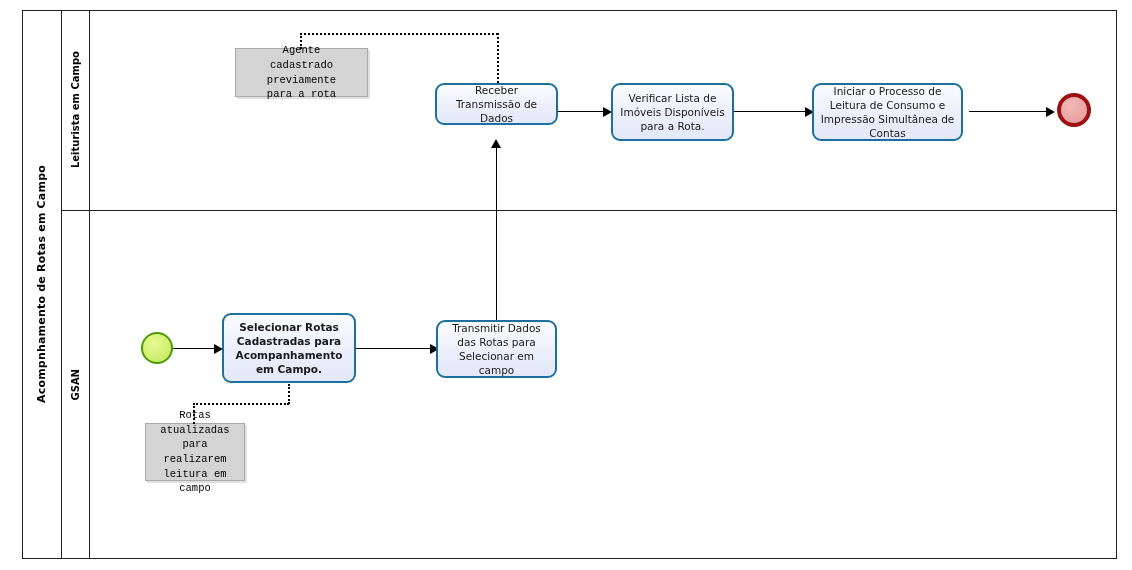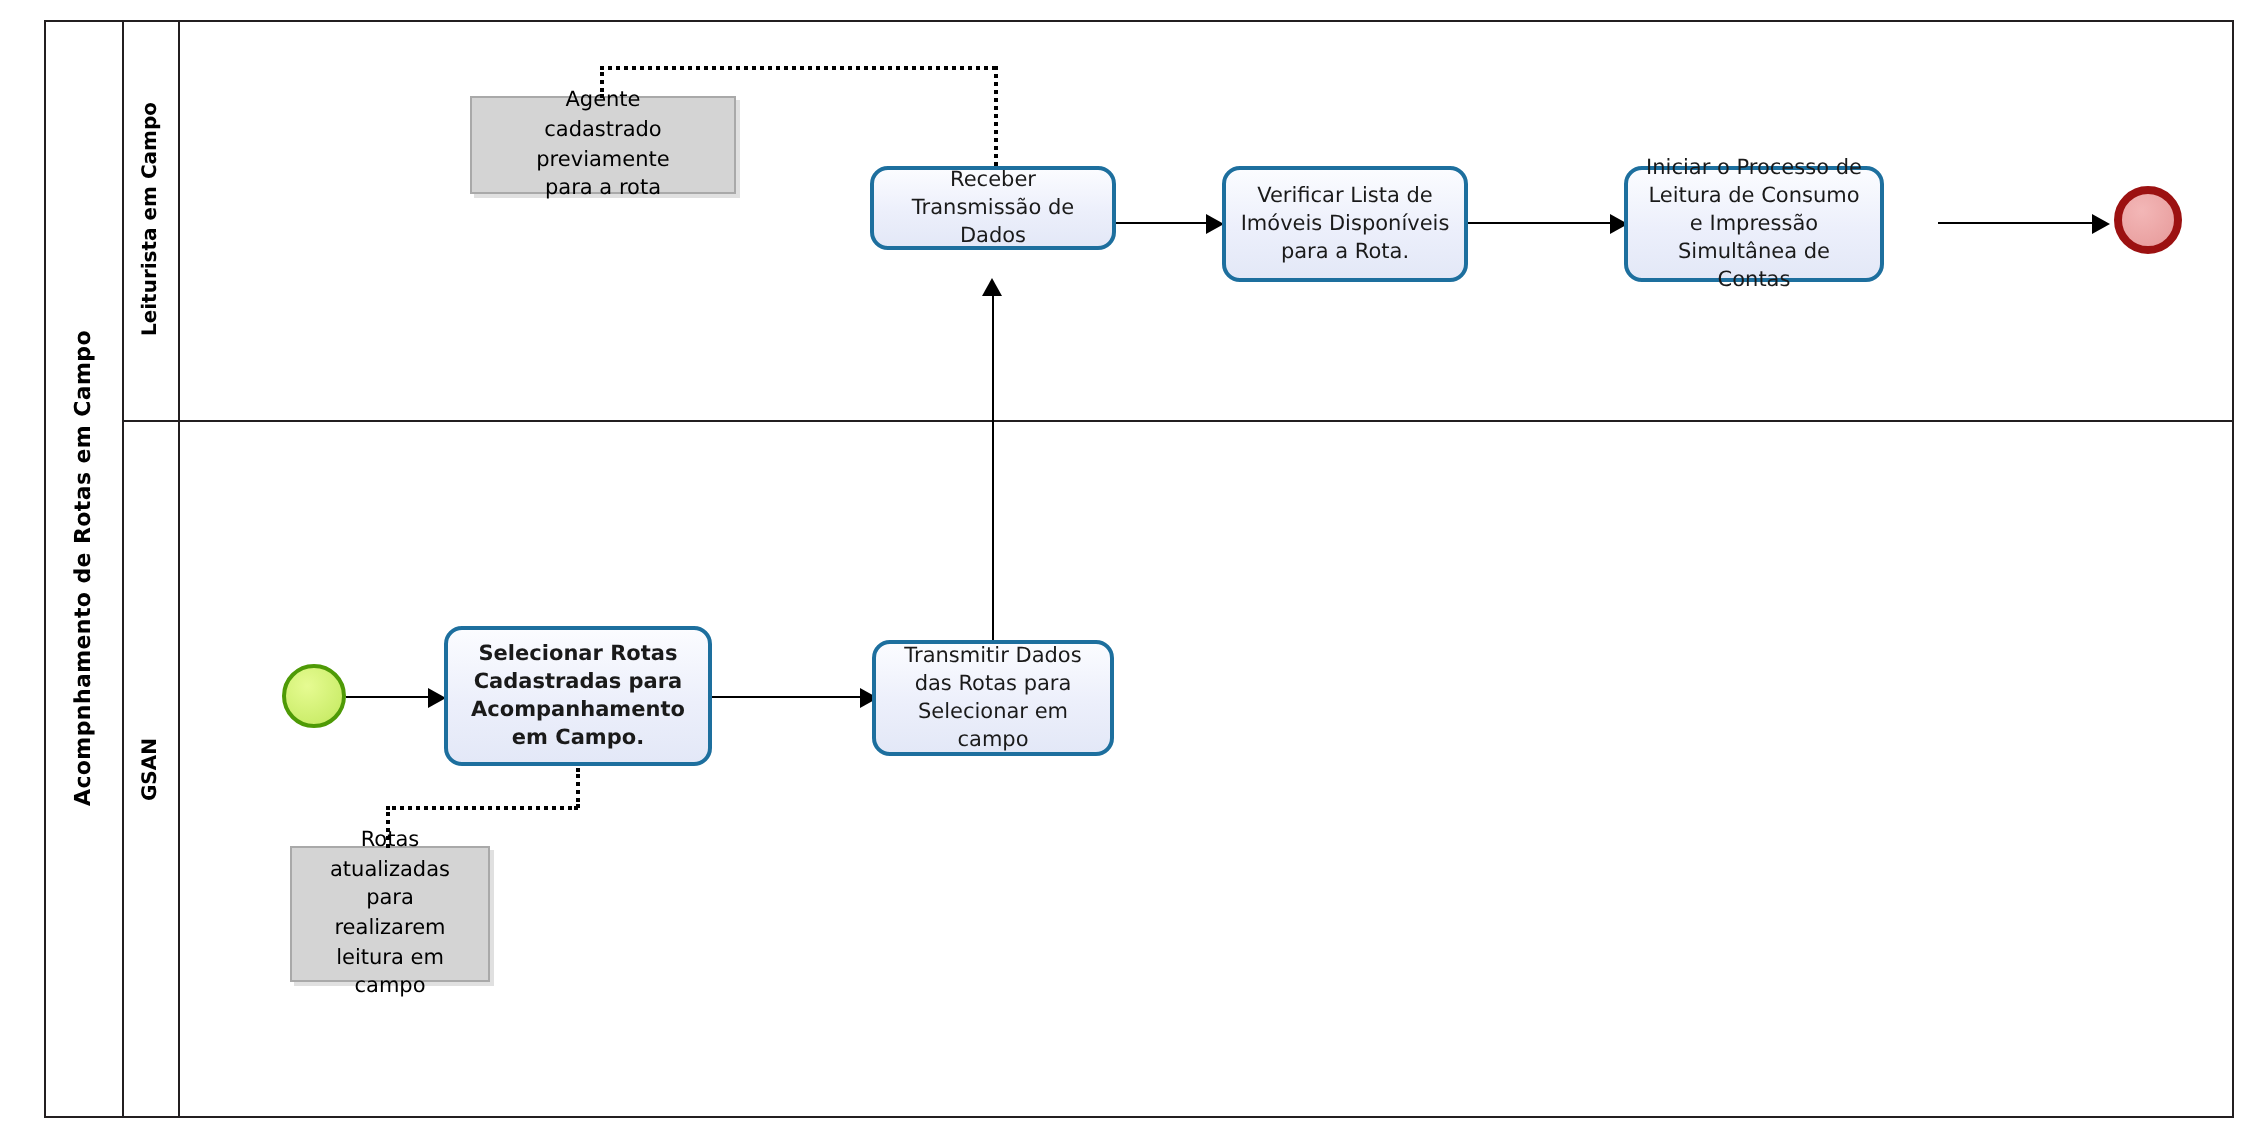--- a/index.html
+++ b/index.html
@@ -36,21 +36,21 @@
         background:linear-gradient(to bottom,#fbfcff 0%,#eceffb 55%,#e3e8f7 100%);
         display:flex;align-items:center;justify-content:center;
         text-align:center;color:#1a1a1a;font-size:10.5px;line-height:1.35;
         padding:3px 6px;}
 
   
   .note{position:absolute;box-sizing:border-box;
         background:#d4d4d4;border:1px solid #a9a9a9;
         display:flex;align-items:center;justify-content:center;
         text-align:center;color:#000;font-size:10.5px;line-height:1.4;
-        padding:3px 22px;box-shadow:2px 2px 0 rgba(0,0,0,.12);}
+        padding:3px 22px;box-shadow:2px 2px 0 rgba(0,0,0,.12);font-family:Liberation Mono, monospace;}
 
   
   .event{position:absolute;border-radius:50%;box-sizing:border-box;}
   #start-event{left:141px;top:332px;width:32px;height:32px;
         border:2px solid #4e9a06;
         background:radial-gradient(circle at 38% 32%,#e6fb92 0%,#cdee6d 70%,#bfe357 100%);}
   #end-event{left:1057px;top:93px;width:34px;height:34px;
         border:4px solid #9c1111;
         background:radial-gradient(circle at 38% 32%,#f3b7b7 0%,#eaa2a2 70%,#e49494 100%);}
 
@@ -106,21 +106,21 @@
   <div class="hline" style="left:558px;top:111px;width:46px;"></div>
   <div class="arrow-r" style="left:603px;top:107px;"></div>
 
   <div class="task" id="task-verificar" style="left:611px;top:83px;width:123px;height:58px;">
     <span>Verificar Lista de Imóveis Disponíveis para a Rota.</span>
   </div>
 
   <div class="hline" style="left:734px;top:111px;width:72px;"></div>
   <div class="arrow-r" style="left:805px;top:107px;"></div>
 
-  <div class="task" id="task-iniciar" style="left:812px;top:83px;width:130px;height:58px;">
+  <div class="task" id="task-iniciar" style="left:812px;top:83px;width:151px;height:58px;">
     <span>Iniciar o Processo de Leitura de Consumo e Impressão Simultânea de Contas</span>
   </div>
 
   <div class="hline" style="left:969px;top:111px;width:83px;"></div>
   <div class="arrow-r" style="left:1046px;top:107px;"></div>
 
   <div class="event" id="end-event"></div>
 
   <div class="event" id="start-event"></div>
 
@@ -134,21 +134,21 @@
   <div class="hline" style="left:356px;top:348px;width:76px;"></div>
   <div class="arrow-r" style="left:430px;top:344px;"></div>
 
   <div class="task" id="task-transmitir" style="left:436px;top:320px;width:121px;height:58px;">
     <span>Transmitir Dados das Rotas para Selecionar em campo</span>
   </div>
 
   <div class="vline" style="left:496px;top:148px;height:172px;"></div>
   <div class="arrow-u" style="left:491px;top:139px;"></div>
 
-  <div class="note" id="note-rotas" style="left:145px;top:423px;width:100px;height:68px;">
+  <div class="note" id="note-rotas" style="left:145px;top:423px;width:100px;height:58px;">
     <span>Rotas atualizadas para realizarem leitura em campo</span>
   </div>
 
   <div class="dash-v" style="left:193px;top:403px;height:21px;"></div>
   <div class="dash-h" style="left:193px;top:403px;width:96px;"></div>
   <div class="dash-v" style="left:288px;top:384px;height:20px;"></div>
 
 </div>
 
 </body></html>

